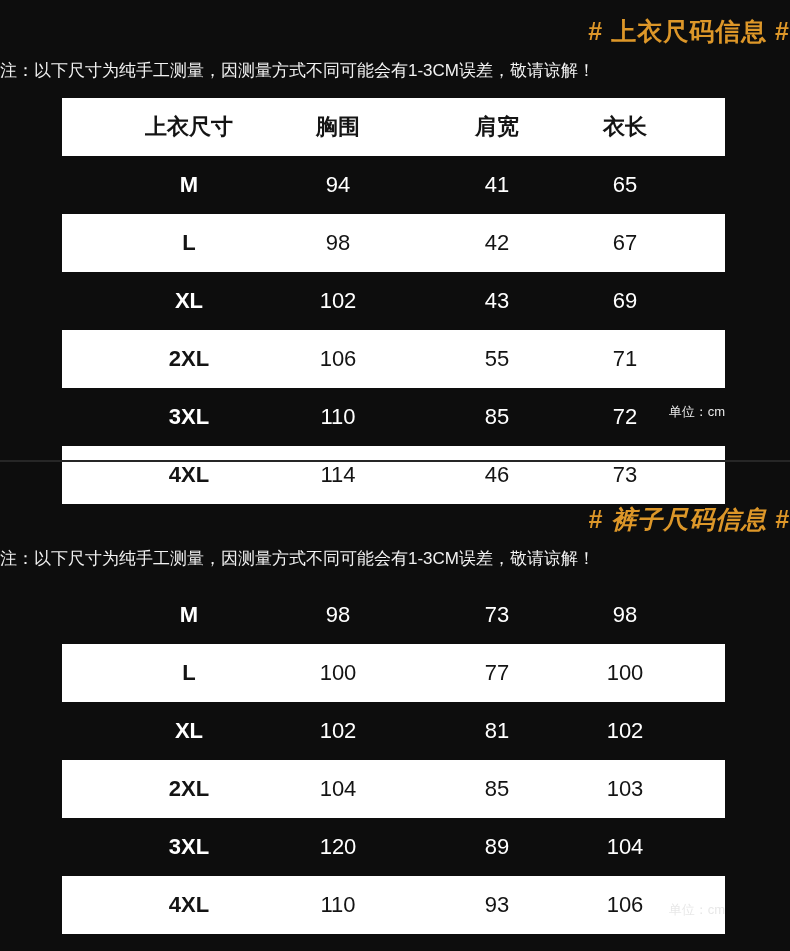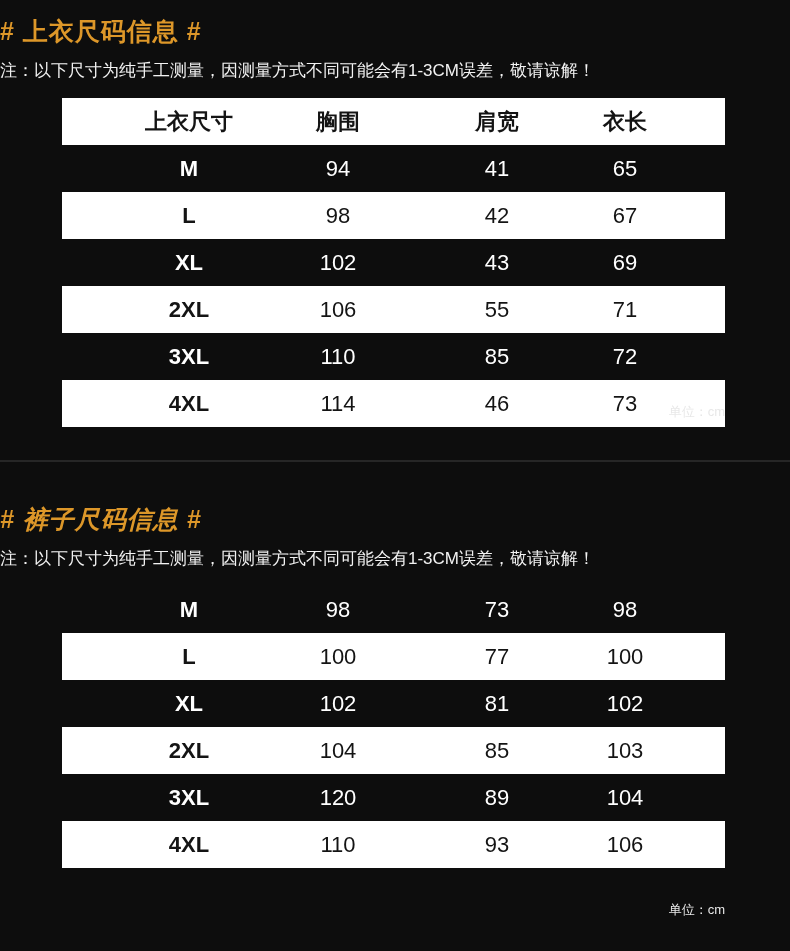--- a/index.html
+++ b/index.html
@@ -20,21 +20,21 @@
   .section { position: absolute; left: 0; width: 790px; }
   .section-tops { top: 0; height: 460px; }
   .section-divider {
     position: absolute; top: 460px; left: 0;
     width: 790px; height: 2px; background: var(--divider);
   }
   .section-pants { top: 462px; height: 489px; }
 
   .sec-title {
     position: absolute; left: 0; width: 100%;
-    text-align: left;
+    text-align: right;
     color: var(--accent);
     font-size: 25px;
     font-weight: bold;
     line-height: 38px;
     letter-spacing: 1px;
   }
   .section-tops .sec-title  { top: 12px; }
   .section-pants .sec-title { top: 38px; font-style: italic; }
 
   .sec-note {
@@ -47,21 +47,21 @@
   .section-tops .sec-note  { top: 59px; }
   .section-pants .sec-note { top: 85px; }
 
   .size-table {
     position: absolute; left: 62px;
     width: 663px; height: 296px;
   }
   .section-tops .size-table  { top: 98px; }
   .section-pants .size-table { top: 124px; }
 
-  .trow { position: relative; height: 47px; }
+  .trow { position: relative; height: 58px; }
   .trow.light { background: var(--stripe); color: #141414; }
   .trow.dark  { background: transparent; color: #ffffff; }
 
   .cell {
     position: absolute; top: 50%;
     transform: translate(-50%, -50%);
     white-space: nowrap;
     font-size: 22px;
     font-weight: 500;
   }

